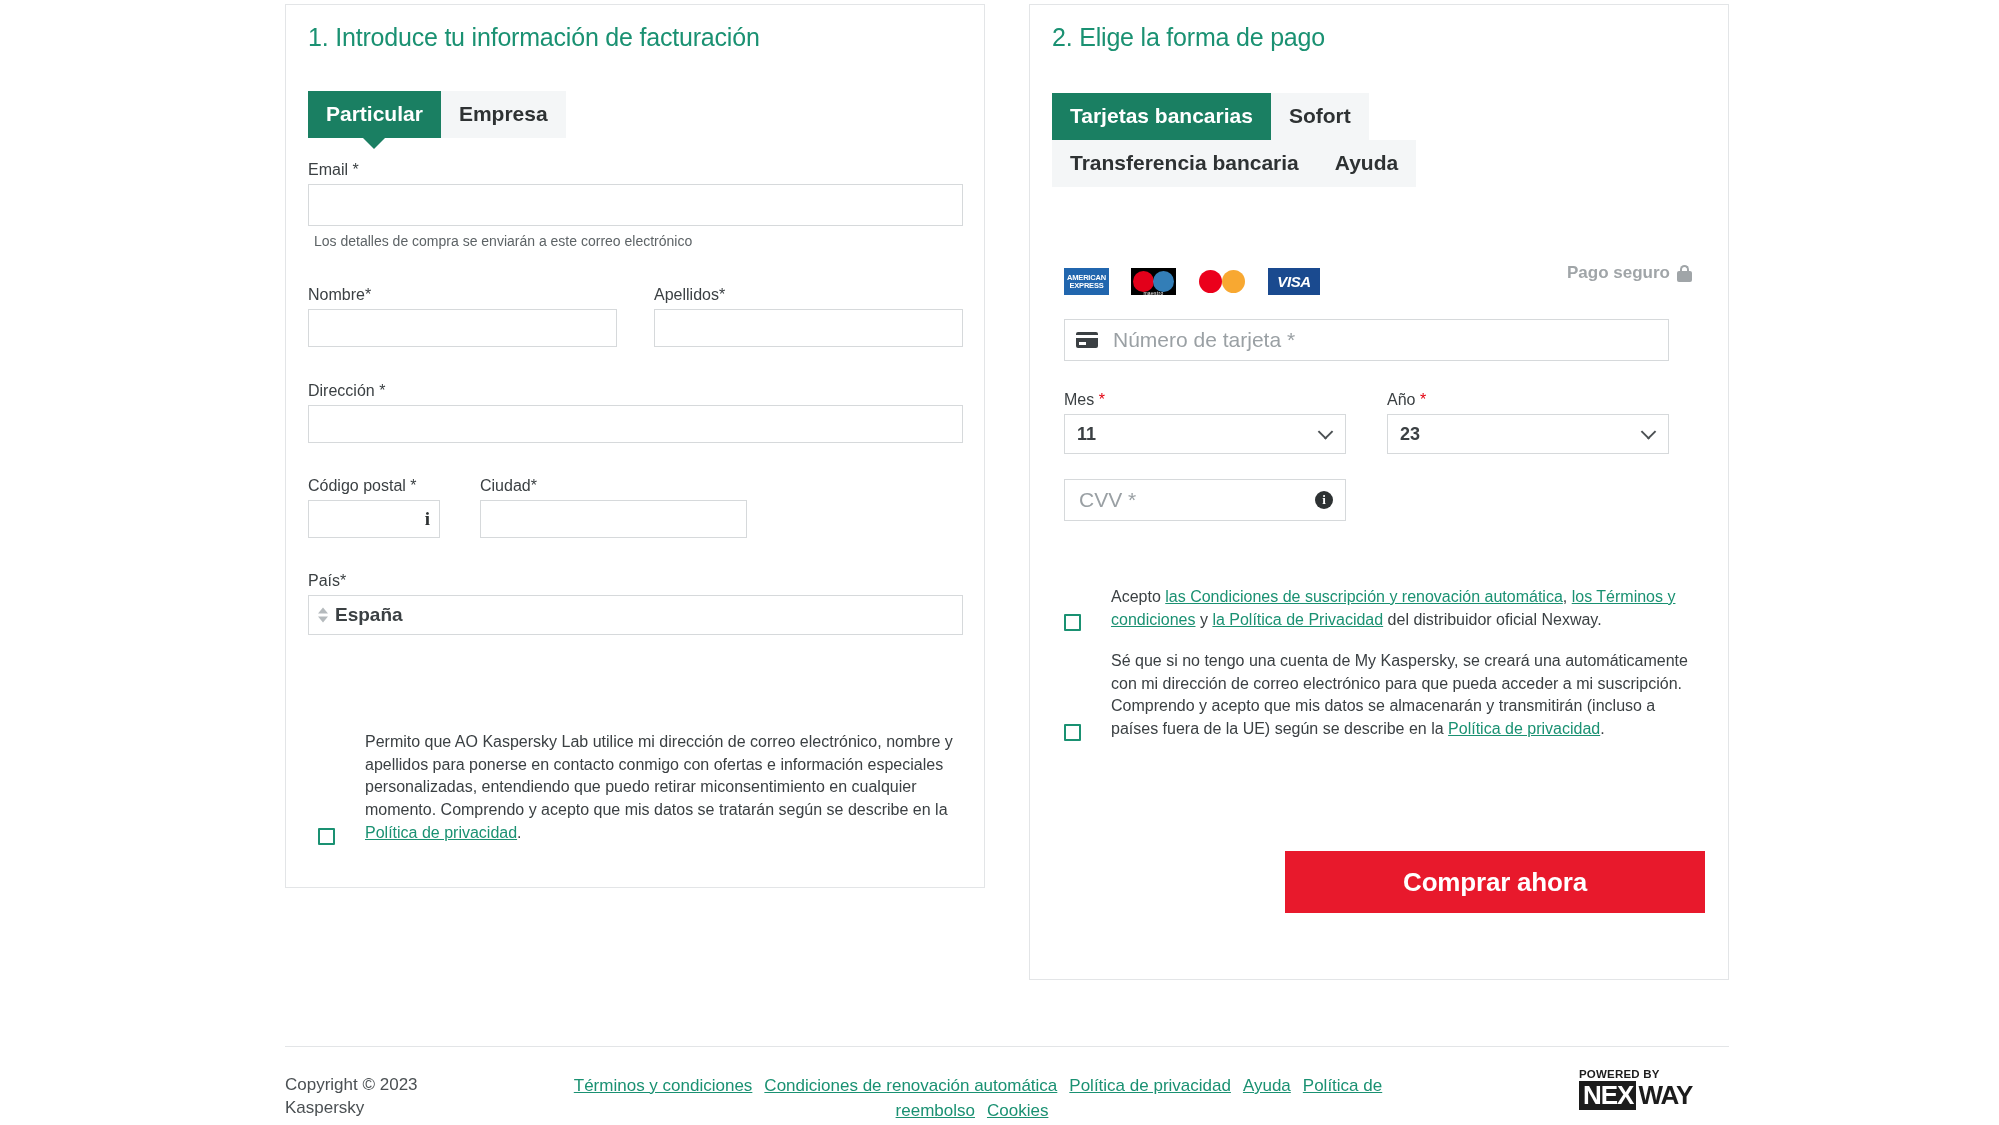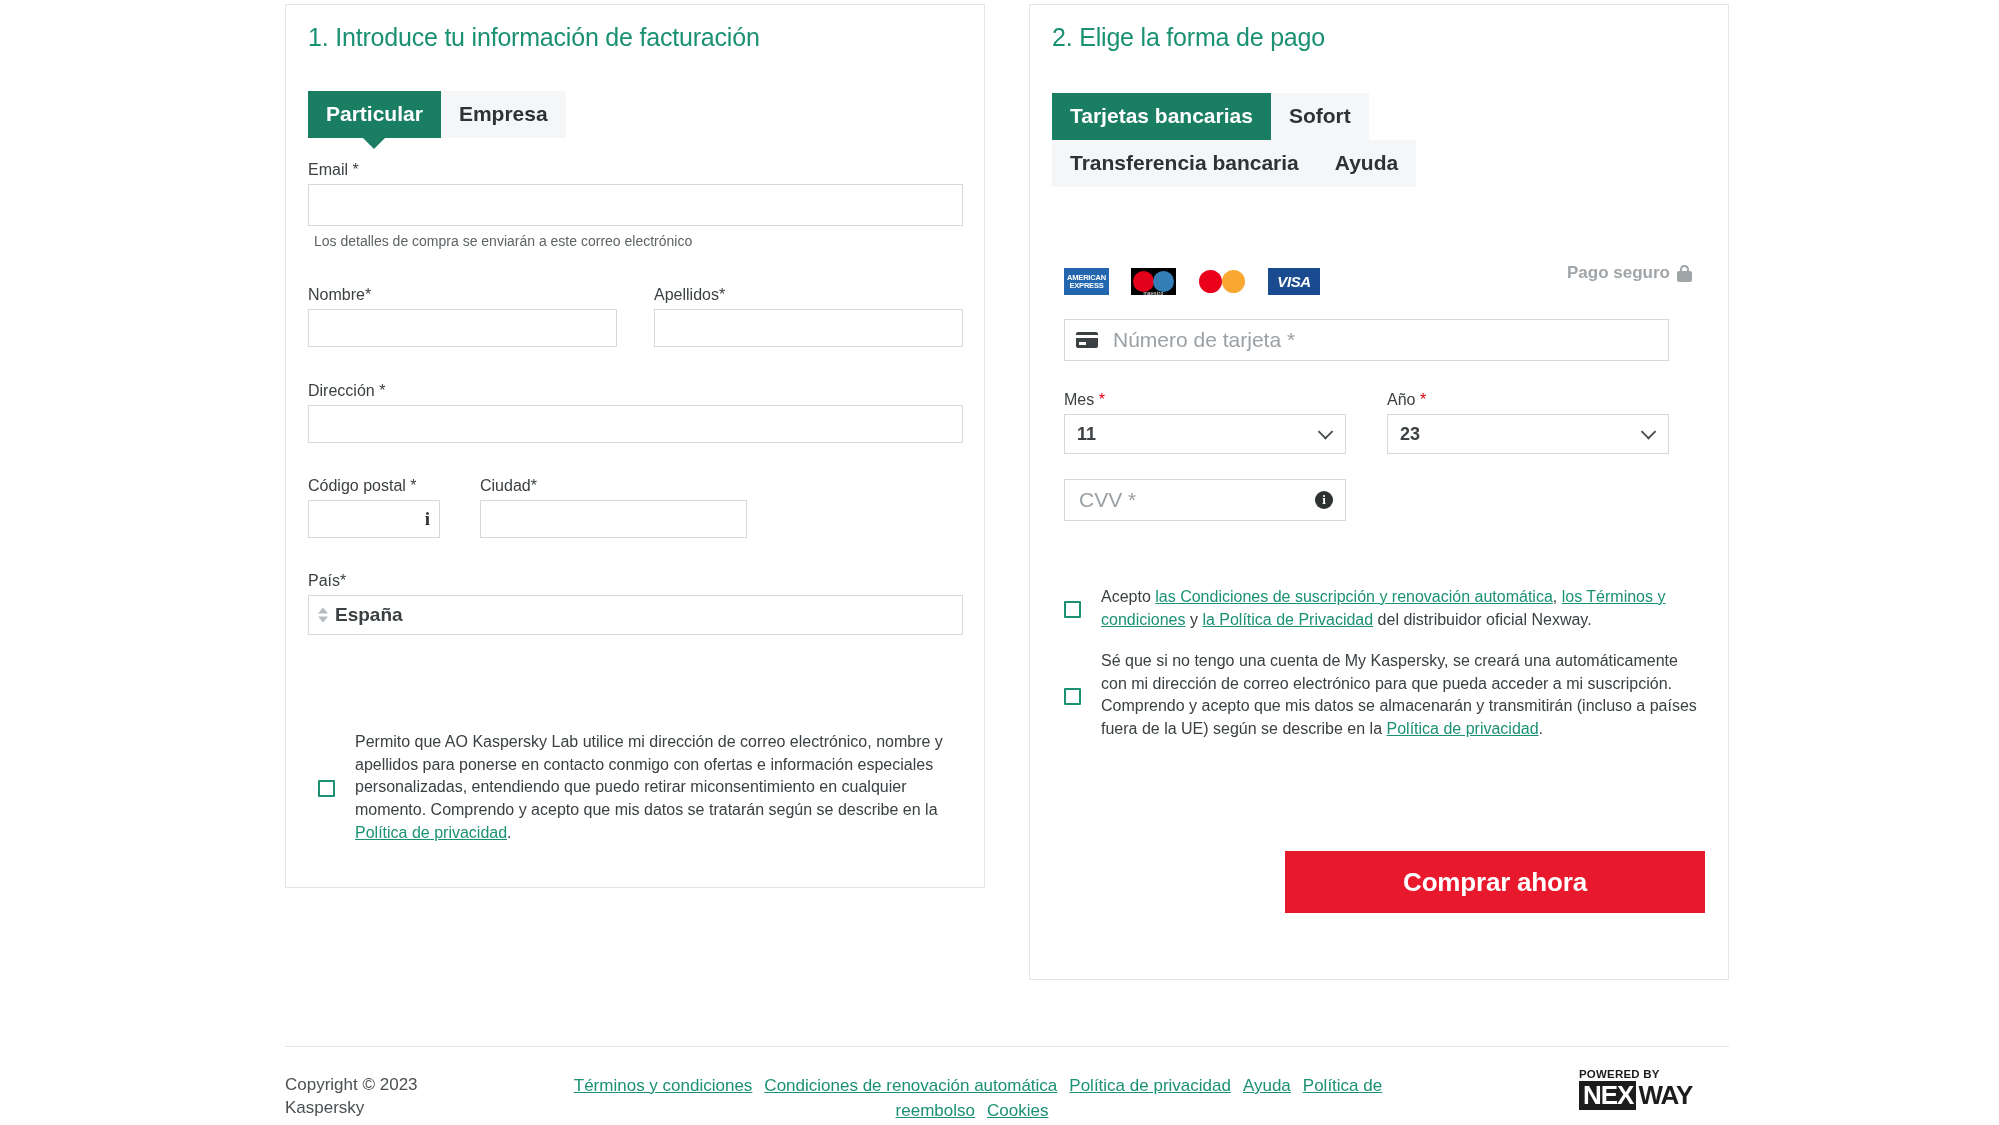--- a/index.html
+++ b/index.html
@@ -126,22 +126,22 @@
     width: 17px; height: 17px;
     border: 2px solid #1a9172;
     background: #fff;
     flex: 0 0 17px;
     margin-top: 2px;
     cursor: pointer;
     border-radius: 1px;
   }
   .consent {
     display: flex;
-    gap: 20px;
-    align-items: center;
+    gap: 30px;
+    align-items: flex-end;
   }
   .consent-text {
     font-size: 16px;
     line-height: 1.42;
     color: #3b4043;
   }
   a.lnk { color: #1a9172; text-decoration: underline; cursor: pointer; }
 
   
   .cardlogos { position:absolute; left: 34px; top: 263px; display:flex; align-items:flex-start; gap: 22px; }

